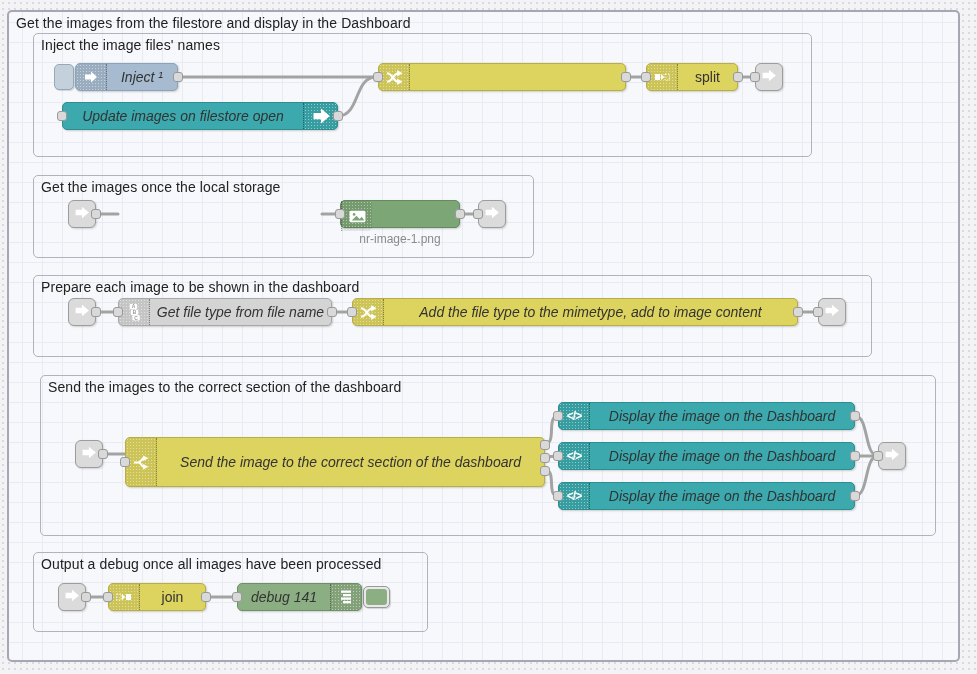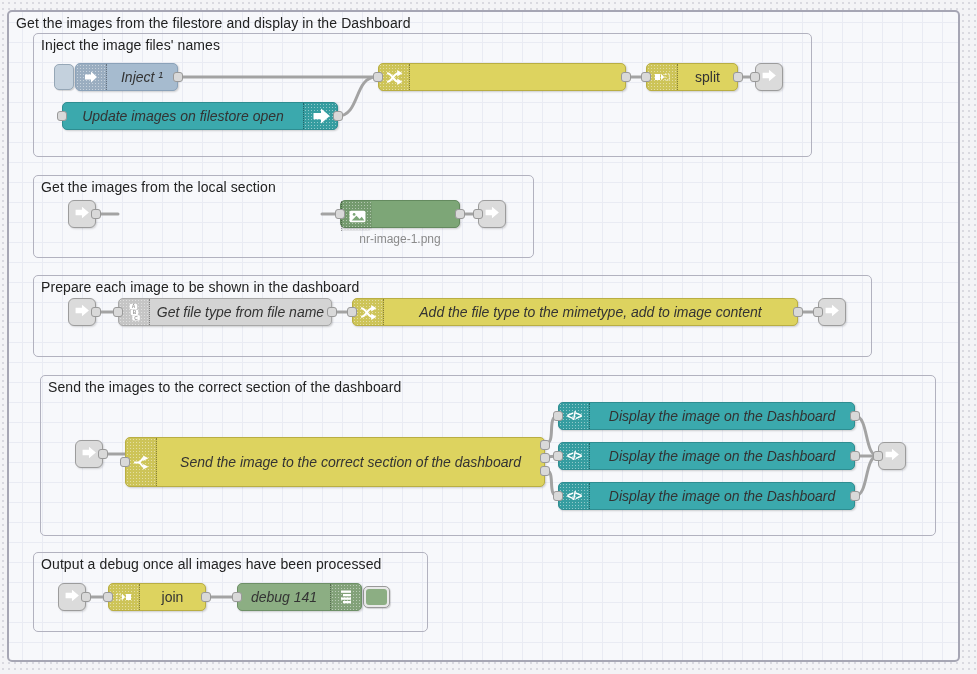--- a/index.html
+++ b/index.html
@@ -82,21 +82,21 @@
 <div id="canvas">
 
   <div class="group outer" style="left:7px;top:10px;width:953px;height:652px;">
     <span class="glabel">Get the images from the filestore and display in the Dashboard</span>
   </div>
 
   <div class="group inner" style="left:33px;top:33px;width:779px;height:124px;">
     <span class="glabel">Inject the image files' names</span>
   </div>
   <div class="group inner" style="left:33px;top:175px;width:501px;height:83px;">
-    <span class="glabel">Get the images from the local section</span>
+    <span class="glabel">Get the images once the local storage</span>
   </div>
   <div class="group inner" style="left:33px;top:275px;width:839px;height:82px;">
     <span class="glabel">Prepare each image to be shown in the dashboard</span>
   </div>
   <div class="group inner" style="left:40px;top:375px;width:896px;height:161px;">
     <span class="glabel">Send the images to the correct section of the dashboard</span>
   </div>
   <div class="group inner" style="left:33px;top:552px;width:395px;height:80px;">
     <span class="glabel">Output a debug once all images have been processed</span>
   </div>

